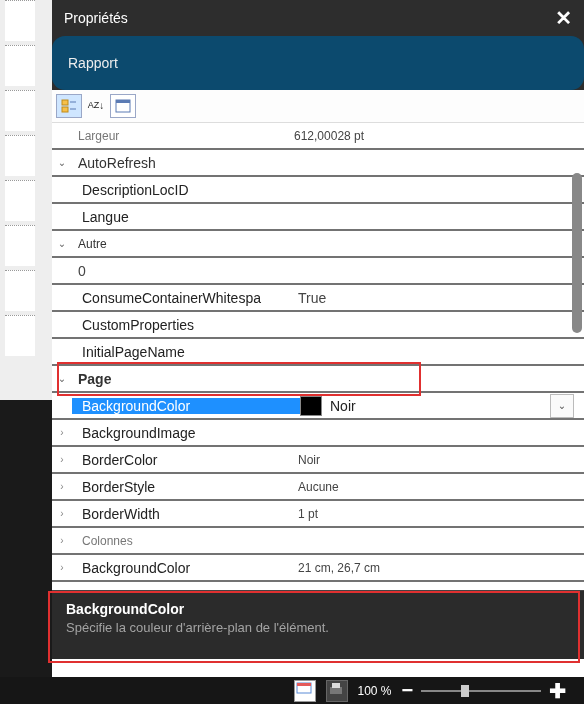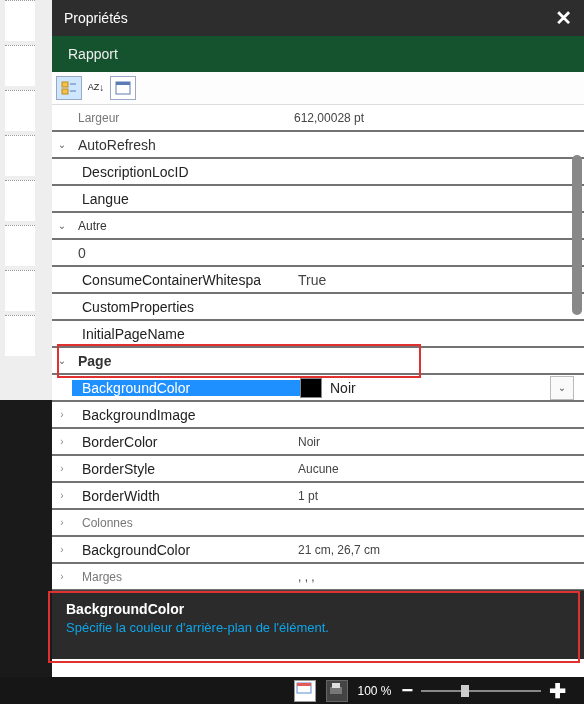--- a/index.html
+++ b/index.html
@@ -56,24 +56,25 @@
     color: #fff;
     font-size: 14px;
   }
   .close-x {
     font-size: 20px;
     font-weight: bold;
     cursor: pointer;
     color: #fff;
   }
   .darkband {
-    background: #14532d;
+    background: #0c4a6e;
     color: #eee;
-    padding: 10px 16px;
+    padding: 19px 16px;
     font-size: 14px;
+    border-radius: 13px;
   }
   .toolbar {
     background: #fdfdfd;
     display: flex;
     padding: 4px;
     gap: 2px;
     border-bottom: 1px solid #ddd;
   }
   .tool-btn {
     width: 24px;
@@ -157,21 +158,21 @@
     border: 1px solid #888;
   }
   .desc {
     background: #2b2b2b;
     color: #eee;
     padding: 10px 14px 24px;
     border-top: 1px solid #444;
     position: relative;
   }
   .desc .title { font-weight: bold; color: #fff; }
-  .desc .text { font-size: 13px; margin-top: 3px; color: #0ea5e9; }
+  .desc .text { font-size: 13px; margin-top: 3px; color: #a3a3a3; }
   .desc-red {
     position: absolute;
     border: 2px solid #e03030;
     pointer-events: none;
   }
   .status-bar {
     position: absolute;
     left: 0;
     right: 0;
     bottom: 0;

